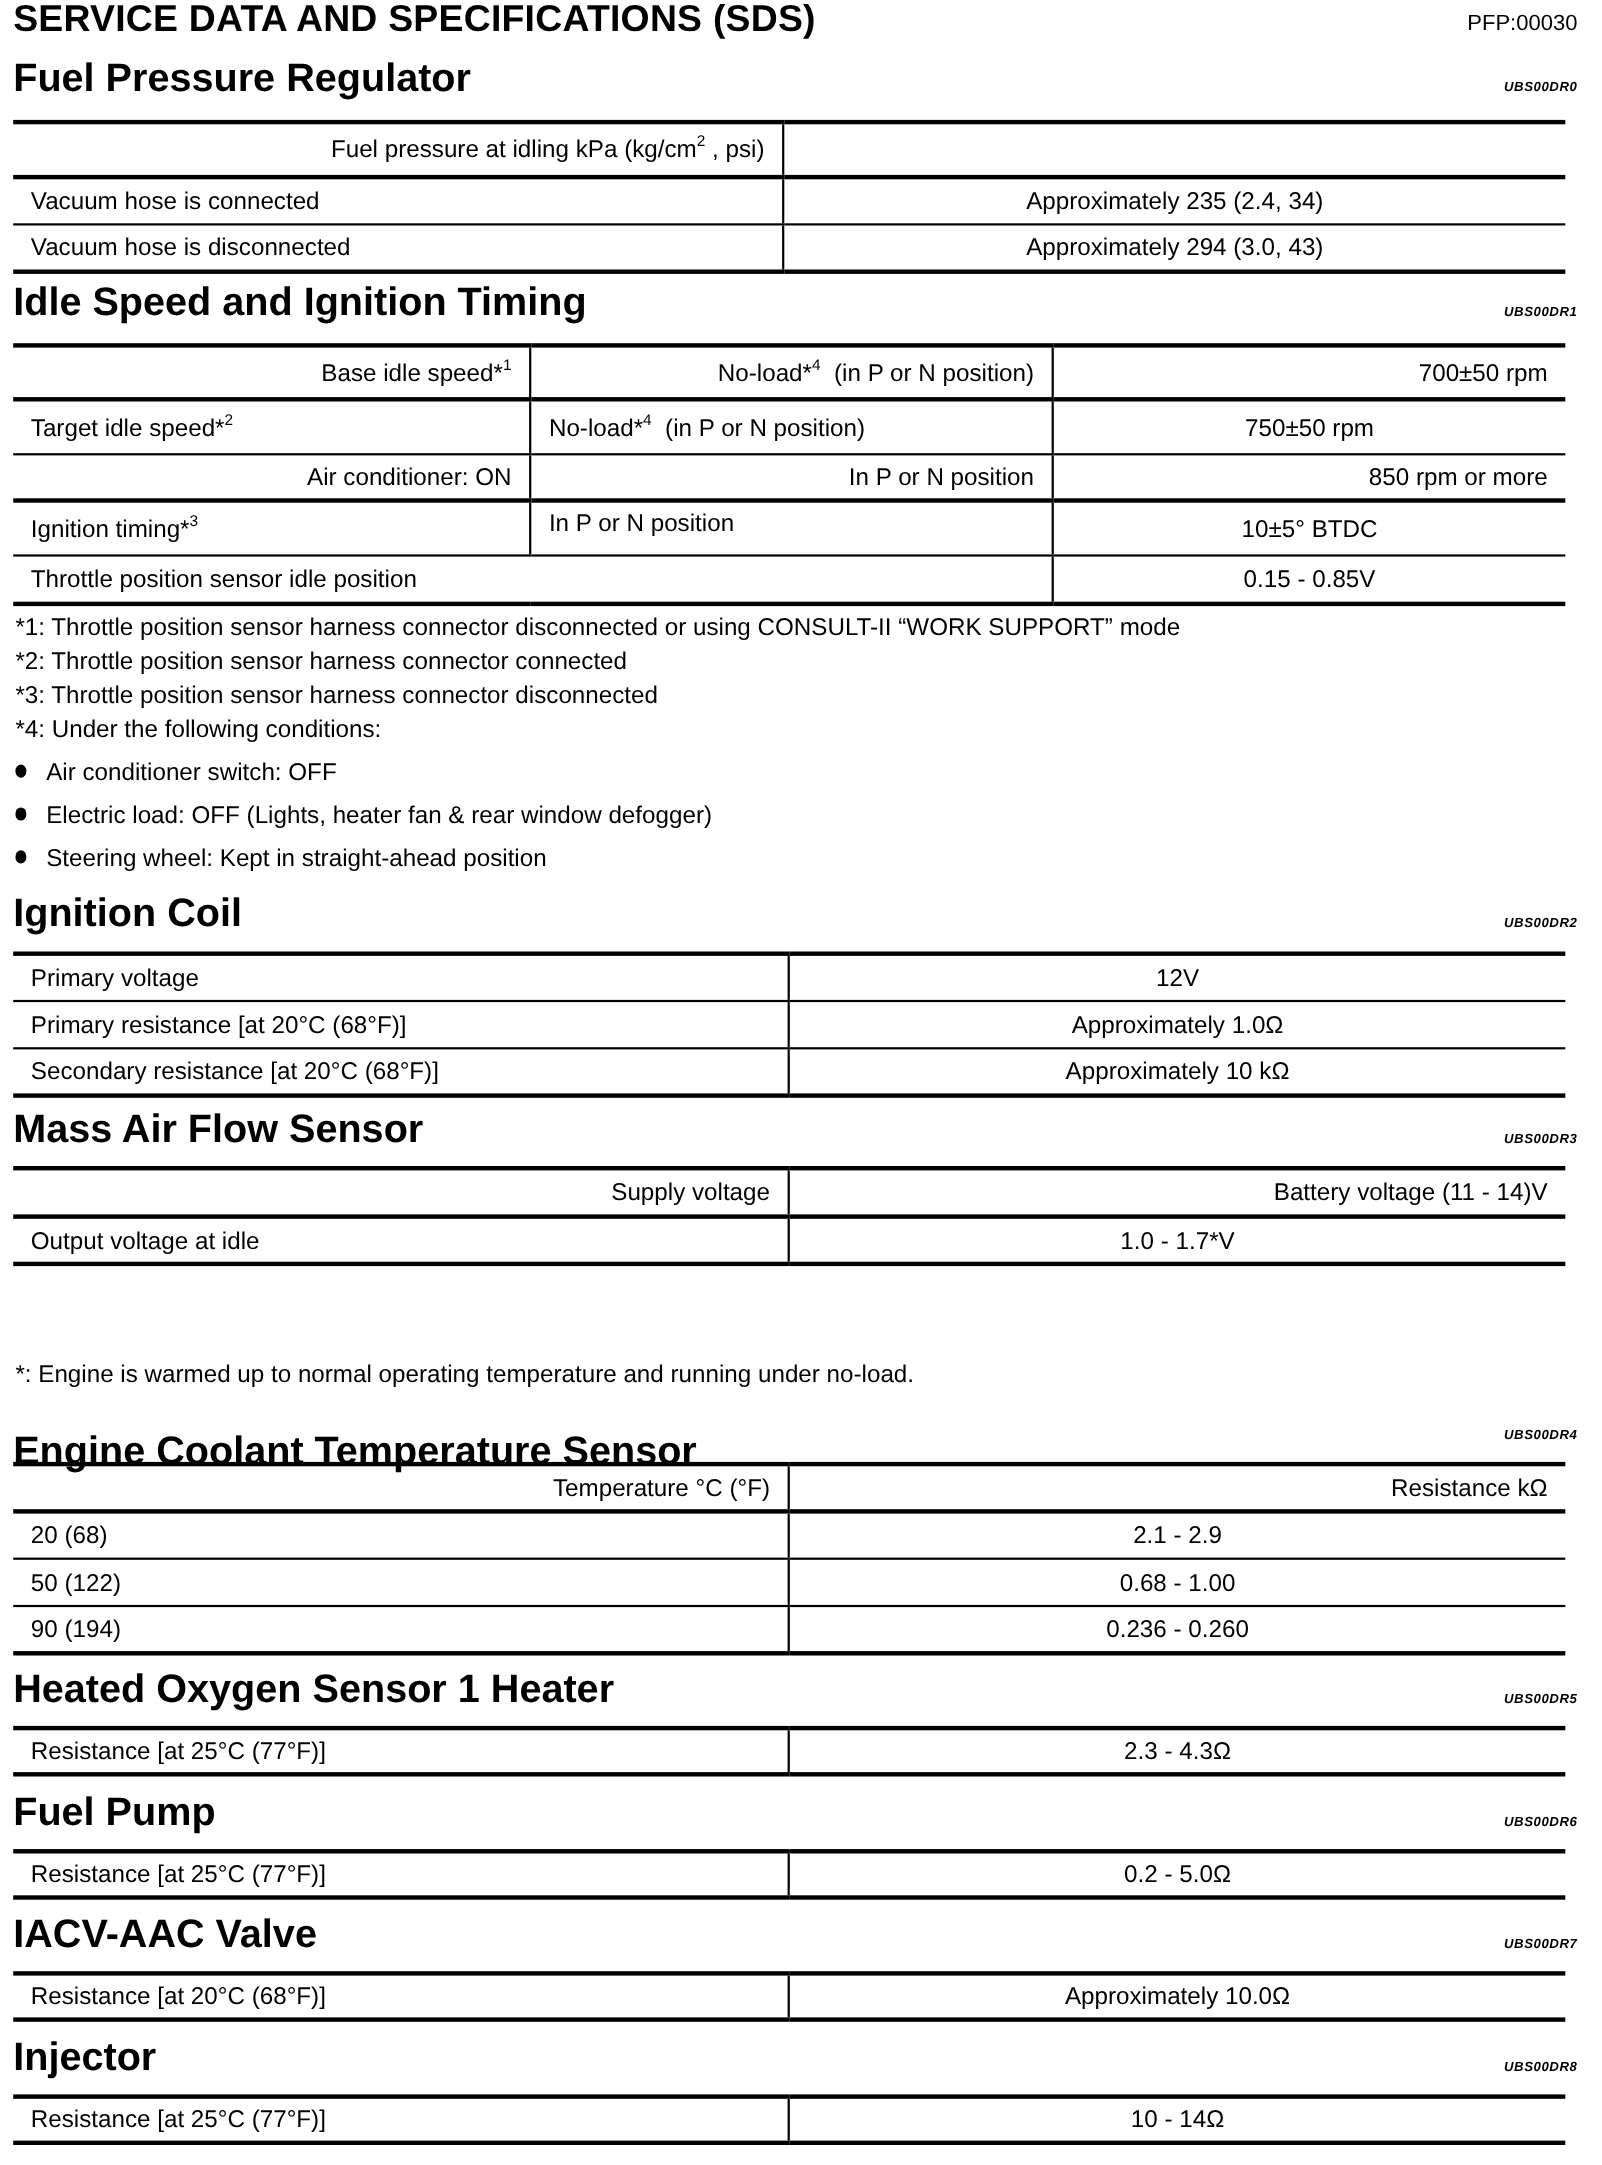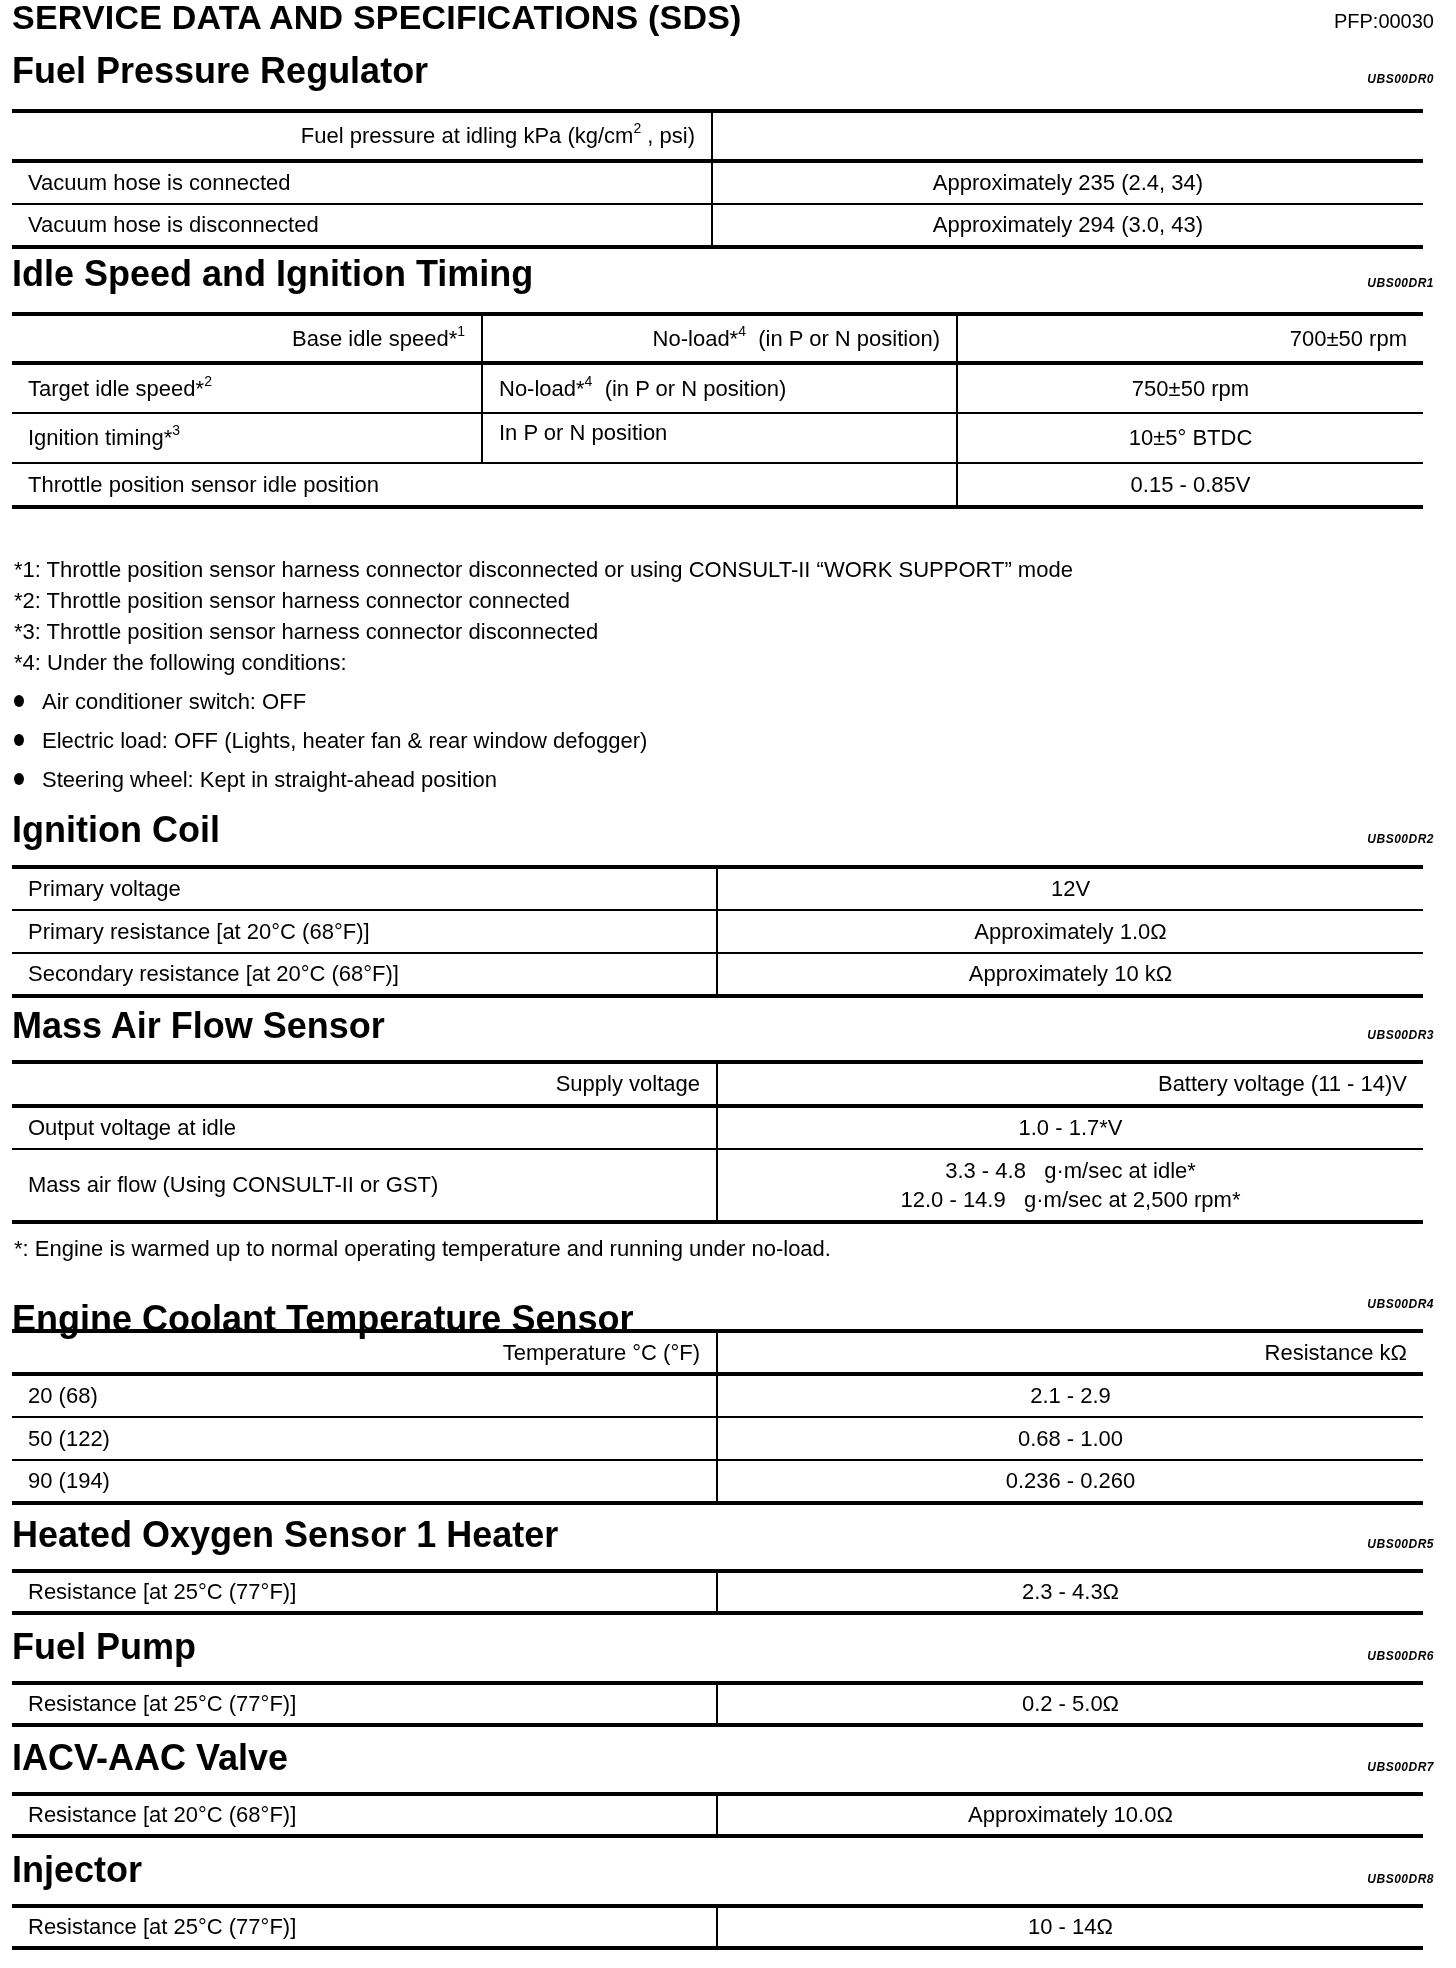--- a/index.html
+++ b/index.html
@@ -64,20 +64,25 @@
       <tr class="thick-bottom" style="height:49px;">
     <td><span>Base idle speed*</span><sup>1</sup></td>
     <td><span>No-load*</span><sup>4</sup><span style="white-space:pre">  (in P or N position)</span></td>
     <td class="c">700±50 rpm</td>
   </tr>
   <tr style="height:50px;">
     <td><span>Target idle speed*</span><sup>2</sup></td>
     <td><span>No-load*</span><sup>4</sup><span style="white-space:pre">  (in P or N position)</span></td>
     <td class="c">750±50 rpm</td>
   </tr>
+  <tr class="thick-bottom" style="height:42px;">
+    <td>Air conditioner: ON</td>
+    <td>In P or N position</td>
+    <td class="c">850 rpm or more</td>
+  </tr>
   <tr style="height:50px;">
     <td><span>Ignition timing*</span><sup>3</sup></td>
     <td class="top">In P or N position</td>
     <td class="c">10±5° BTDC</td>
   </tr>
   <tr style="height:44px;">
     <td colspan="2">Throttle position sensor idle position</td>
     <td class="c">0.15 - 0.85V</td>
   </tr>
 </tbody>
@@ -123,27 +128,20 @@
     </colgroup>
   <tbody>
       <tr class="thick-bottom" style="height:44px;">
     <td>Supply voltage</td>
     <td class="c">Battery voltage (11 - 14)V</td>
   </tr>
   <tr style="height:43px;">
     <td>Output voltage at idle</td>
     <td class="c">1.0 - 1.7*V</td>
   </tr>
-  <tr style="height:73px;">
-    <td>Mass air flow (Using CONSULT-II or GST)</td>
-    <td class="c" style="line-height:29px;">
-      <div style="white-space:pre">3.3 - 4.8   g·m/sec at idle*</div>
-      <div style="white-space:pre">12.0 - 14.9   g·m/sec at 2,500 rpm*</div>
-    </td>
-  </tr>
 </tbody>
   </table>
 <div class="abs note" style="top:1236px;">*: Engine is warmed up to normal operating temperature and running under no-load.</div>
 
 <div class="abs heading" style="top:1274px;margin-top:24px;">Engine Coolant Temperature Sensor</div>
 <div class="abs code" style="top:1297px;">UBS00DR4</div>
 <table class="spec" style="top:1329px;">
   <colgroup>
       <col style="width:705px">
       <col>

